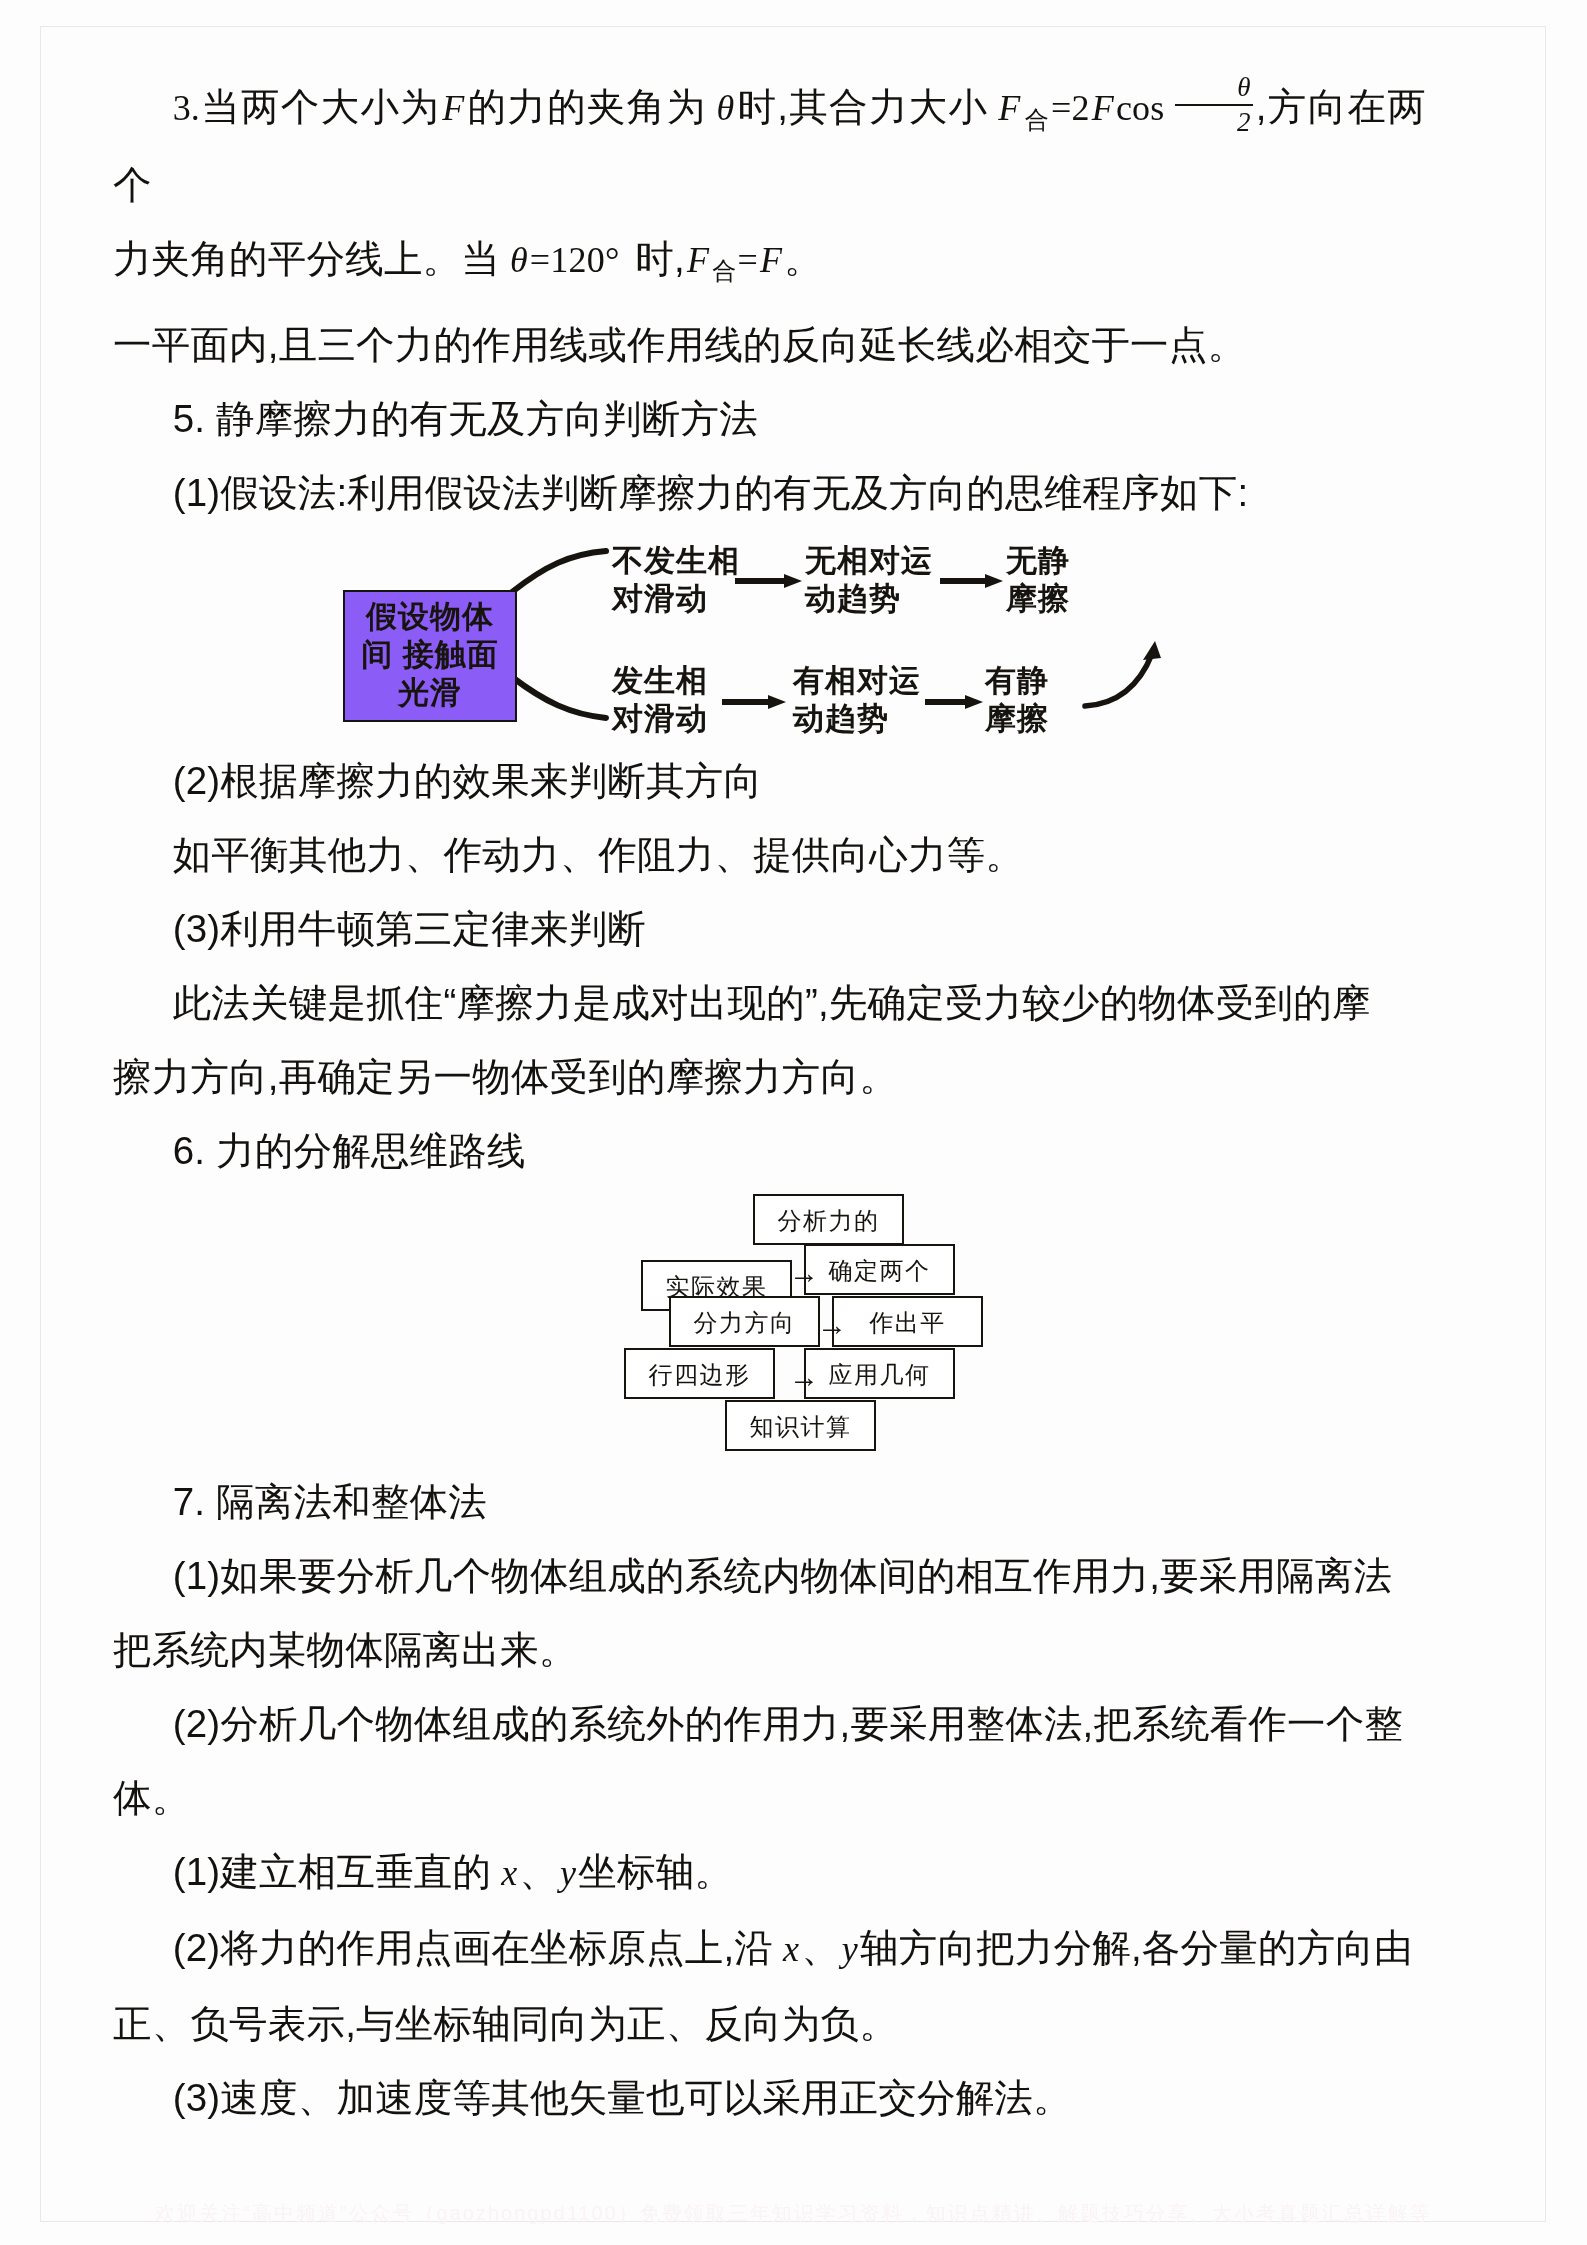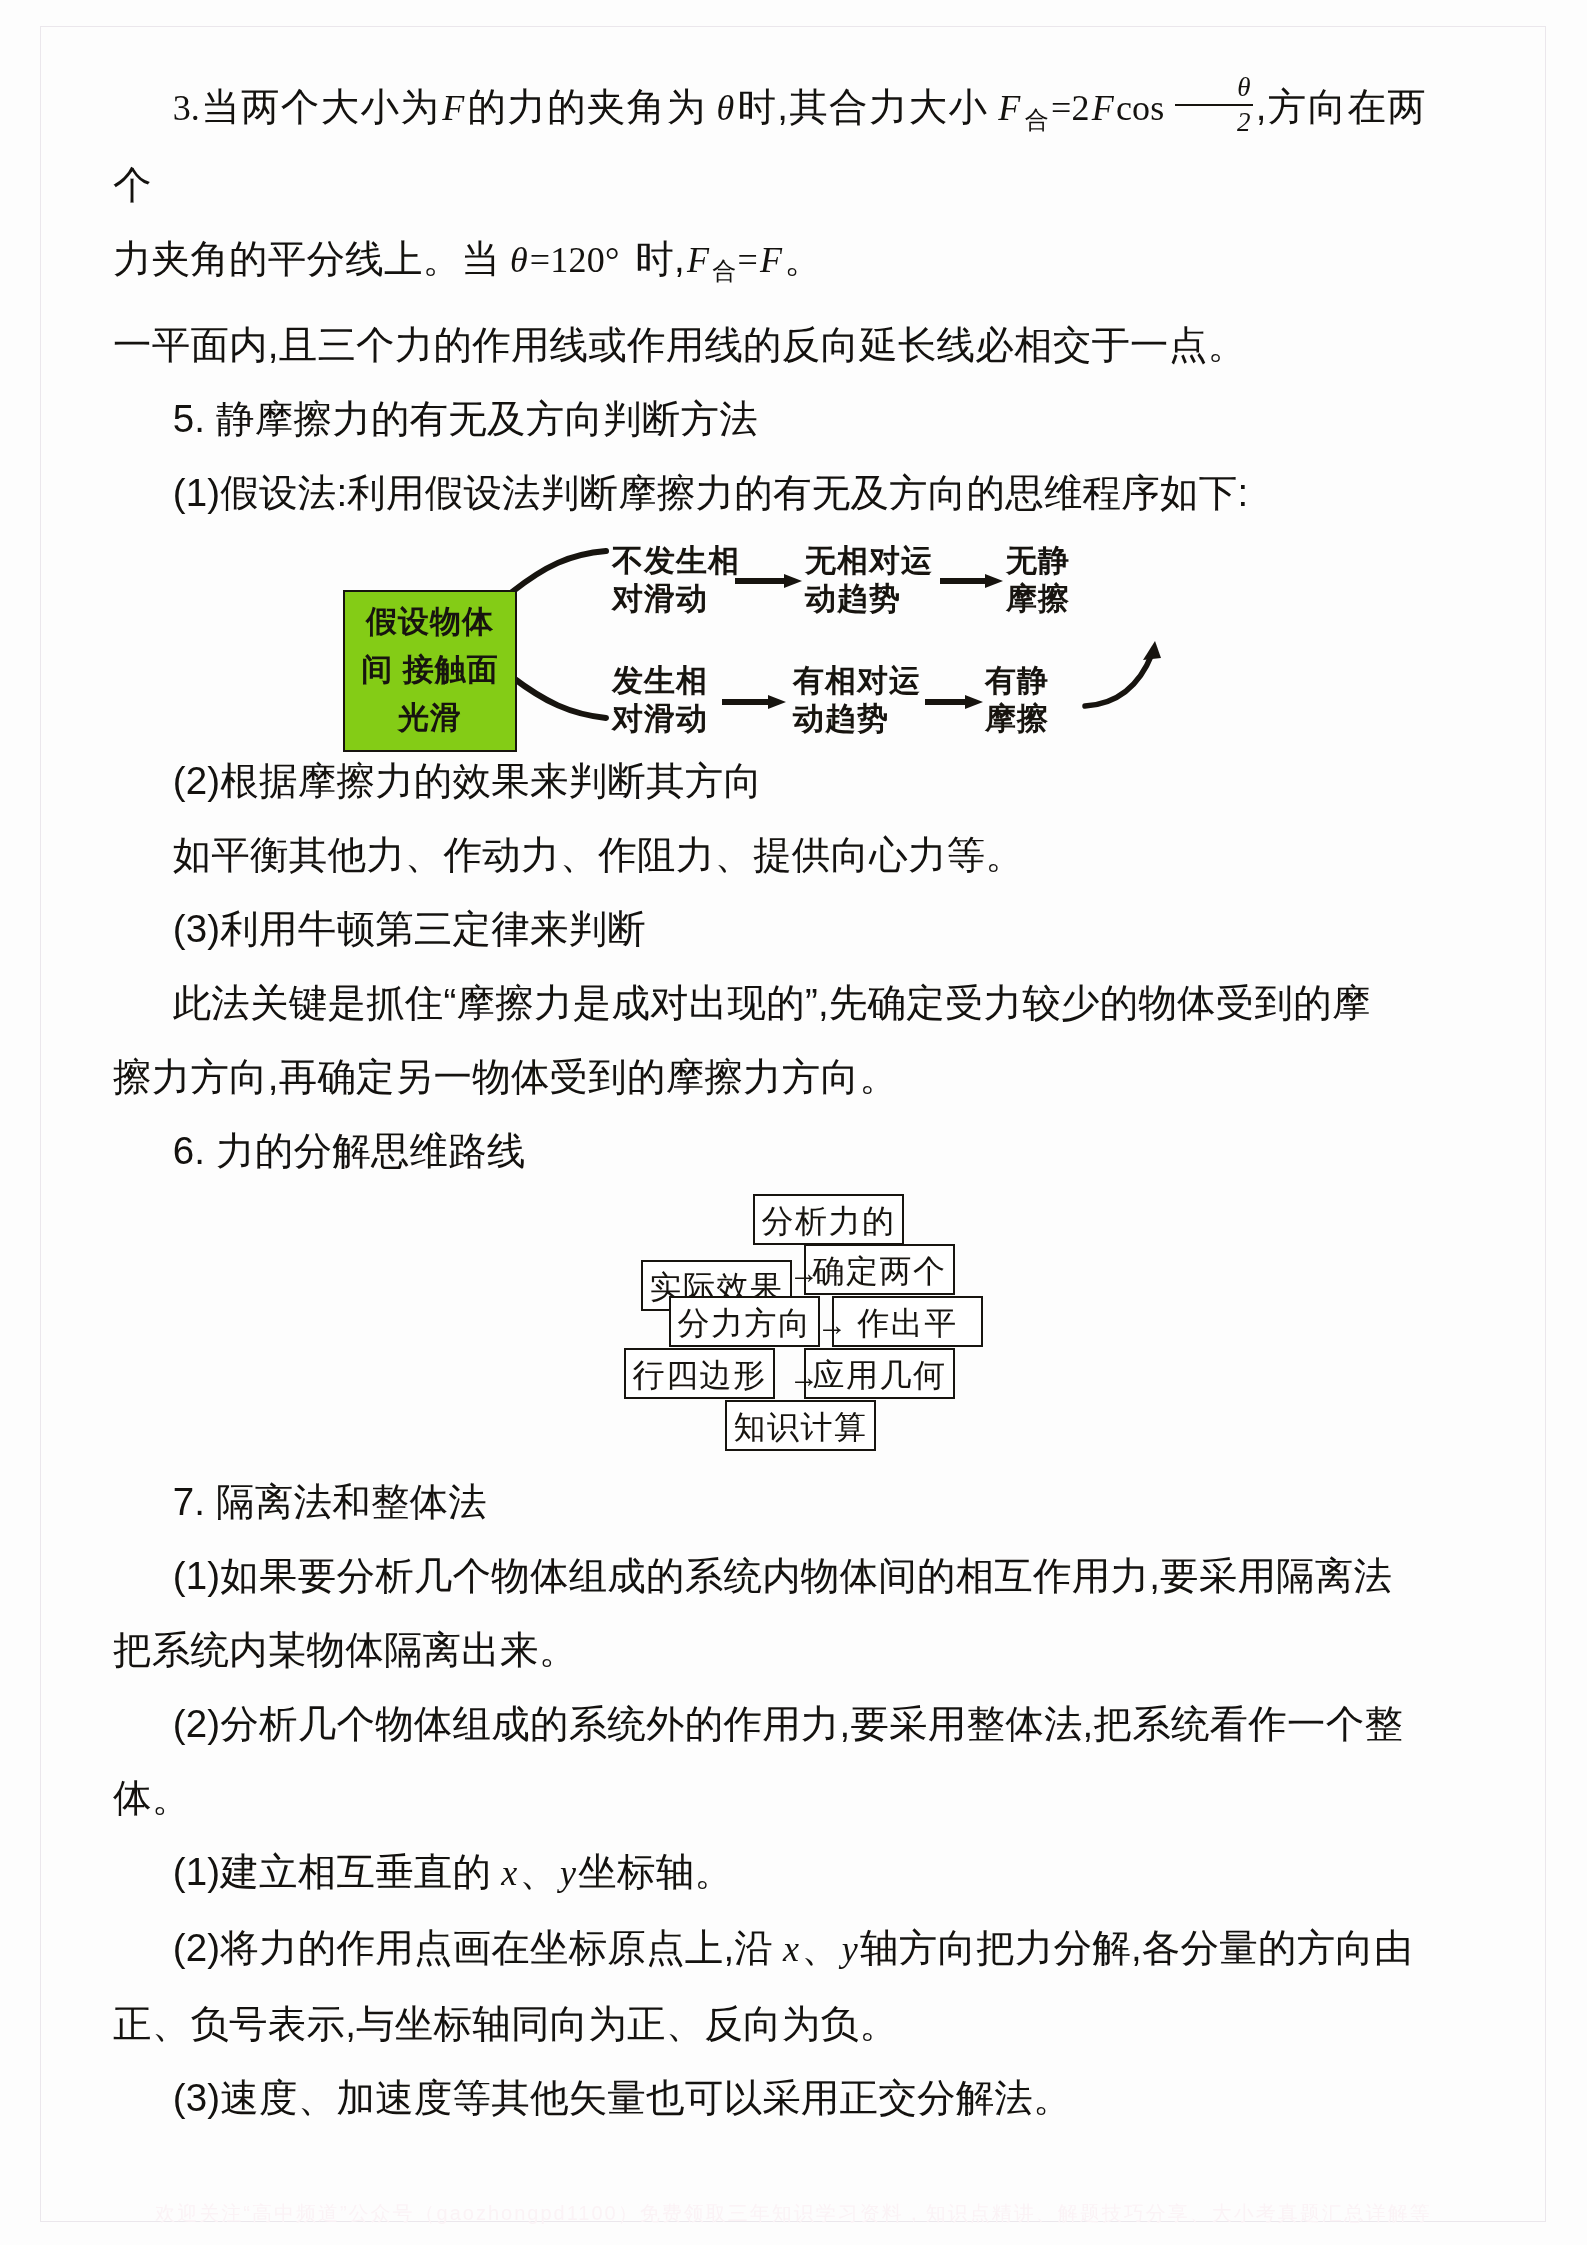--- a/index.html
+++ b/index.html
@@ -92,25 +92,25 @@
   .fl1-box {
     position: absolute;
     left: 343px;
     top: 56px;
     width: 174px;
     padding: 6px 10px 8px 10px;
     border: 2.5px solid #17140f;
     box-sizing: border-box;
     font-size: 31px;
     font-weight: bold;
-    line-height: 48px;
+    line-height: 38px;
     color: #17140f;
     text-align: center;
     letter-spacing: 1px;
-    background: #84cc16;
+    background: #8b5cf6;
   }
   .fl1-label {
     position: absolute;
     font-size: 31px;
     font-weight: bold;
     line-height: 38px;
     color: #17140f;
     letter-spacing: 1px;
     white-space: pre-line;
   }
@@ -126,21 +126,21 @@
   
   #flow2 {
     position: relative;
     width: 1587px;
     height: 268px;
   }
   .fl2-box {
     position: absolute;
     border: 2.5px solid #17140f;
     box-sizing: border-box;
-    font-size: 32px;
+    font-size: 24px;
     line-height: 44px;
     color: #17140f;
     text-align: center;
     background: #ffffff;
     letter-spacing: 1.5px;
     padding-top: 3px;
     height: 51px;
     width: 151px;
   }
   .fl2-arrow {

